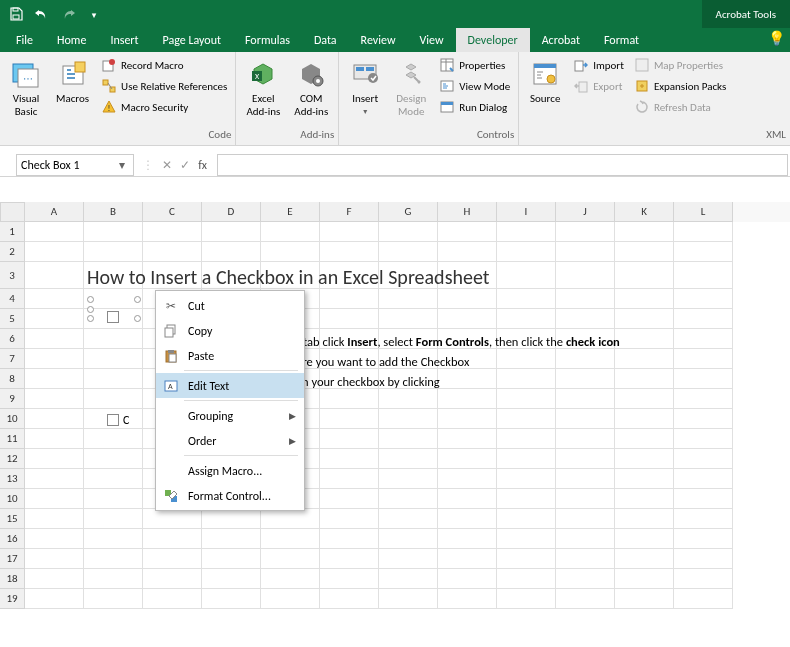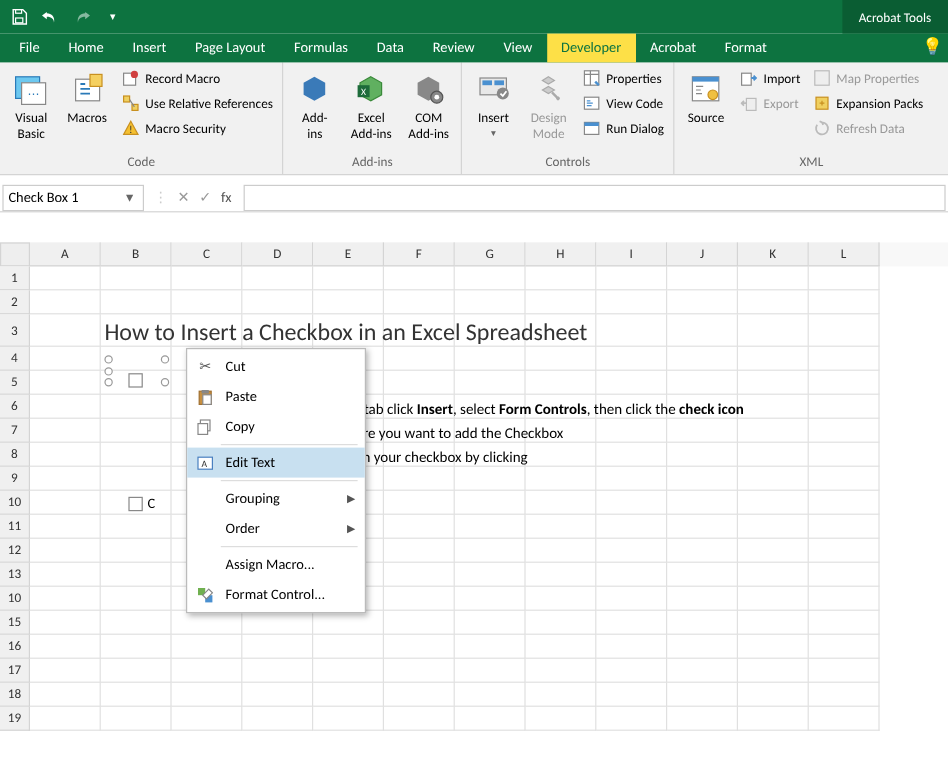--- a/index.html
+++ b/index.html
@@ -4,33 +4,33 @@
 <style>
 *{box-sizing:border-box;margin:0;padding:0;font-family:"Segoe UI",Calibri,Arial,sans-serif}
 body{width:790px;height:647px;background:#fff;overflow:hidden;position:relative;font-size:12px}
 .titlebar{height:28px;background:#0d7340;display:flex;align-items:center;color:#fff}
 .qat{display:flex;gap:10px;padding:0 8px}
 .qat-icon{width:16px;height:16px;display:flex;align-items:center;justify-content:center;font-size:12px;color:#fff}
 .title-center{flex:1}
 .drawing-tools{padding:0 14px;font-size:11px;background:#0a5d33;height:100%;display:flex;align-items:center}
 .tabs{height:24px;background:#0d7340;display:flex;align-items:flex-end;color:#fff;font-size:12px;padding-left:4px;position:relative}
 .tab{padding:4px 12px;cursor:pointer;height:24px;display:flex;align-items:center}
-.tab.active{background:#fde047;color:#0d7340}
+.tab.active{background:#e5e5e5;color:#0d7340}
 .tell-me{position:absolute;right:4px;top:2px;font-size:14px}
 .ribbon{height:94px;background:#f1f1f1;border-bottom:1px solid #d4d4d4;display:flex}
 .group{border-right:1px solid #d4d4d4;display:flex;flex-direction:column;padding:2px 4px}
 .group-body{flex:1;display:flex;gap:2px}
-.group-label{text-align:center;font-size:11px;color:#666;padding-bottom:2px}
+.group-label{text-align:right;font-size:11px;color:#666;padding-bottom:2px}
 .big-btn{display:flex;flex-direction:column;align-items:center;justify-content:flex-start;padding:4px 6px;gap:2px;cursor:pointer;font-size:11px;text-align:center;line-height:1.2}
 .big-icon{width:32px;height:32px;display:flex;align-items:center;justify-content:center}
 .small-btns{display:flex;flex-direction:column;gap:3px;padding:2px}
 .small-btn{display:flex;align-items:center;gap:4px;padding:1px 2px;font-size:11px;cursor:pointer;white-space:nowrap}
 .sm-icon{width:16px;height:16px;display:flex;align-items:center;justify-content:center;flex-shrink:0}
 .namebox-row{height:24px;background:#fff;border-bottom:1px solid #d4d4d4;display:flex;align-items:center;margin-top:7px}
-.namebox{width:118px;height:22px;border:1px solid #ccc;display:flex;align-items:center;padding:0 4px;font-size:12px;margin-left:2px}
+.namebox{width:118px;height:22px;border:1px solid #ccc;display:flex;align-items:center;padding:0 4px;font-size:12px;margin-left:16px}
 .namebox-dd{width:14px;text-align:center;color:#666}
 .fx-area{display:flex;align-items:center;gap:8px;padding:0 8px;color:#999}
 .fx-btn{cursor:pointer}
 .fx-label{color:#555}
 .formula-bar{flex:1;height:22px;border:1px solid #ccc;margin:0 2px;background:#fff}
 .grid-area{position:relative;background:#fff;margin-top:25px}
 .col-headers{display:flex;height:20px;background:#f8f8f8}
 .corner{width:25px;border:1px solid #d4d4d4;background:#eee}
 .col-h{width:59px;border-right:1px solid #d4d4d4;border-bottom:1px solid #d4d4d4;text-align:center;font-size:11px;color:#333;display:flex;align-items:center;justify-content:center;background:#f0f0f0}
 .grid-body{display:flex}
@@ -158,29 +158,20 @@
       </div>
     </div>
     <div class="group-label">Code</div>
   </div>
 
   <div class="group">
     <div class="group-body">
       <div class="big-btn">
           <span class="big-icon">
             <svg width="26" height="26" viewBox="0 0 26 26">
-              <polygon points="13,3 22,8 22,18 13,23 4,18 4,8" fill="#3a7ab8"></polygon>
-            </svg>
-          </span>
-          <span style="white-space:pre-line">Add-
-ins</span>
-        </div>
-      <div class="big-btn">
-          <span class="big-icon">
-            <svg width="26" height="26" viewBox="0 0 26 26">
               <polygon points="13,3 22,8 22,18 13,23 4,18 4,8" fill="#60b060" stroke="#3a8a3a"></polygon>
               <rect x="2" y="10" width="10" height="10" fill="#1d6b3a"></rect>
               <text x="7" y="18" font-size="8" fill="#fff" text-anchor="middle">X</text>
             </svg>
           </span>
           <span style="white-space:pre-line">Excel
 Add-ins</span>
         </div>
       <div class="big-btn">
           <span class="big-icon">
@@ -233,21 +224,21 @@
             </span>
             <span>Properties</span>
           </div>
         <div class="small-btn">
             <span class="sm-icon">
               <svg width="14" height="14" viewBox="0 0 14 14">
                 <rect x="1" y="2" width="12" height="10" fill="#fff" stroke="#888"></rect>
                 <path d="M3 5h3M3 7h5M3 9h4" stroke="#4a90d0"></path>
               </svg>
             </span>
-            <span>View Code</span>
+            <span>View Mode</span>
           </div>
         <div class="small-btn">
             <span class="sm-icon">
               <svg width="14" height="14" viewBox="0 0 14 14">
                 <rect x="1" y="2" width="12" height="10" fill="#fff" stroke="#888"></rect>
                 <rect x="1" y="2" width="12" height="3" fill="#4a90d0"></rect>
               </svg>
             </span>
             <span>Run Dialog</span>
           </div>
@@ -664,35 +655,35 @@
       </div>
 
       <div class="ctx-menu">
         <div class="ctx-item">
             <span class="ctx-icon">✂</span>
             <span style="text-decoration-color:#333">Cut</span>
           </div>
         <div class="ctx-item">
             <span class="ctx-icon">
               <svg width="14" height="14" viewBox="0 0 14 14">
+                <rect x="3" y="1" width="8" height="9" fill="#fff" stroke="#888"></rect>
+                <rect x="1" y="4" width="8" height="9" fill="#fff" stroke="#888"></rect>
+              </svg>
+            </span>
+            <span>Copy</span>
+          </div>
+        <div class="ctx-item">
+            <span class="ctx-icon">
+              <svg width="14" height="14" viewBox="0 0 14 14">
                 <rect x="2" y="2" width="10" height="11" fill="#c89040" stroke="#a07030"></rect>
                 <rect x="4" y="1" width="6" height="3" fill="#888"></rect>
                 <rect x="5" y="5" width="7" height="8" fill="#fff" stroke="#888"></rect>
               </svg>
             </span>
             <span>Paste</span>
-          </div>
-        <div class="ctx-item">
-            <span class="ctx-icon">
-              <svg width="14" height="14" viewBox="0 0 14 14">
-                <rect x="3" y="1" width="8" height="9" fill="#fff" stroke="#888"></rect>
-                <rect x="1" y="4" width="8" height="9" fill="#fff" stroke="#888"></rect>
-              </svg>
-            </span>
-            <span>Copy</span>
           </div>
         <div class="ctx-sep"></div>
         <div class="ctx-item hover">
             <span class="ctx-icon">
               <svg width="14" height="14" viewBox="0 0 14 14">
                 <rect x="1" y="2" width="12" height="10" fill="#fff" stroke="#4a80c0"></rect>
                 <text x="4" y="10" font-size="8" fill="#333">A</text>
               </svg>
             </span>
             <span>Edit Text</span>

